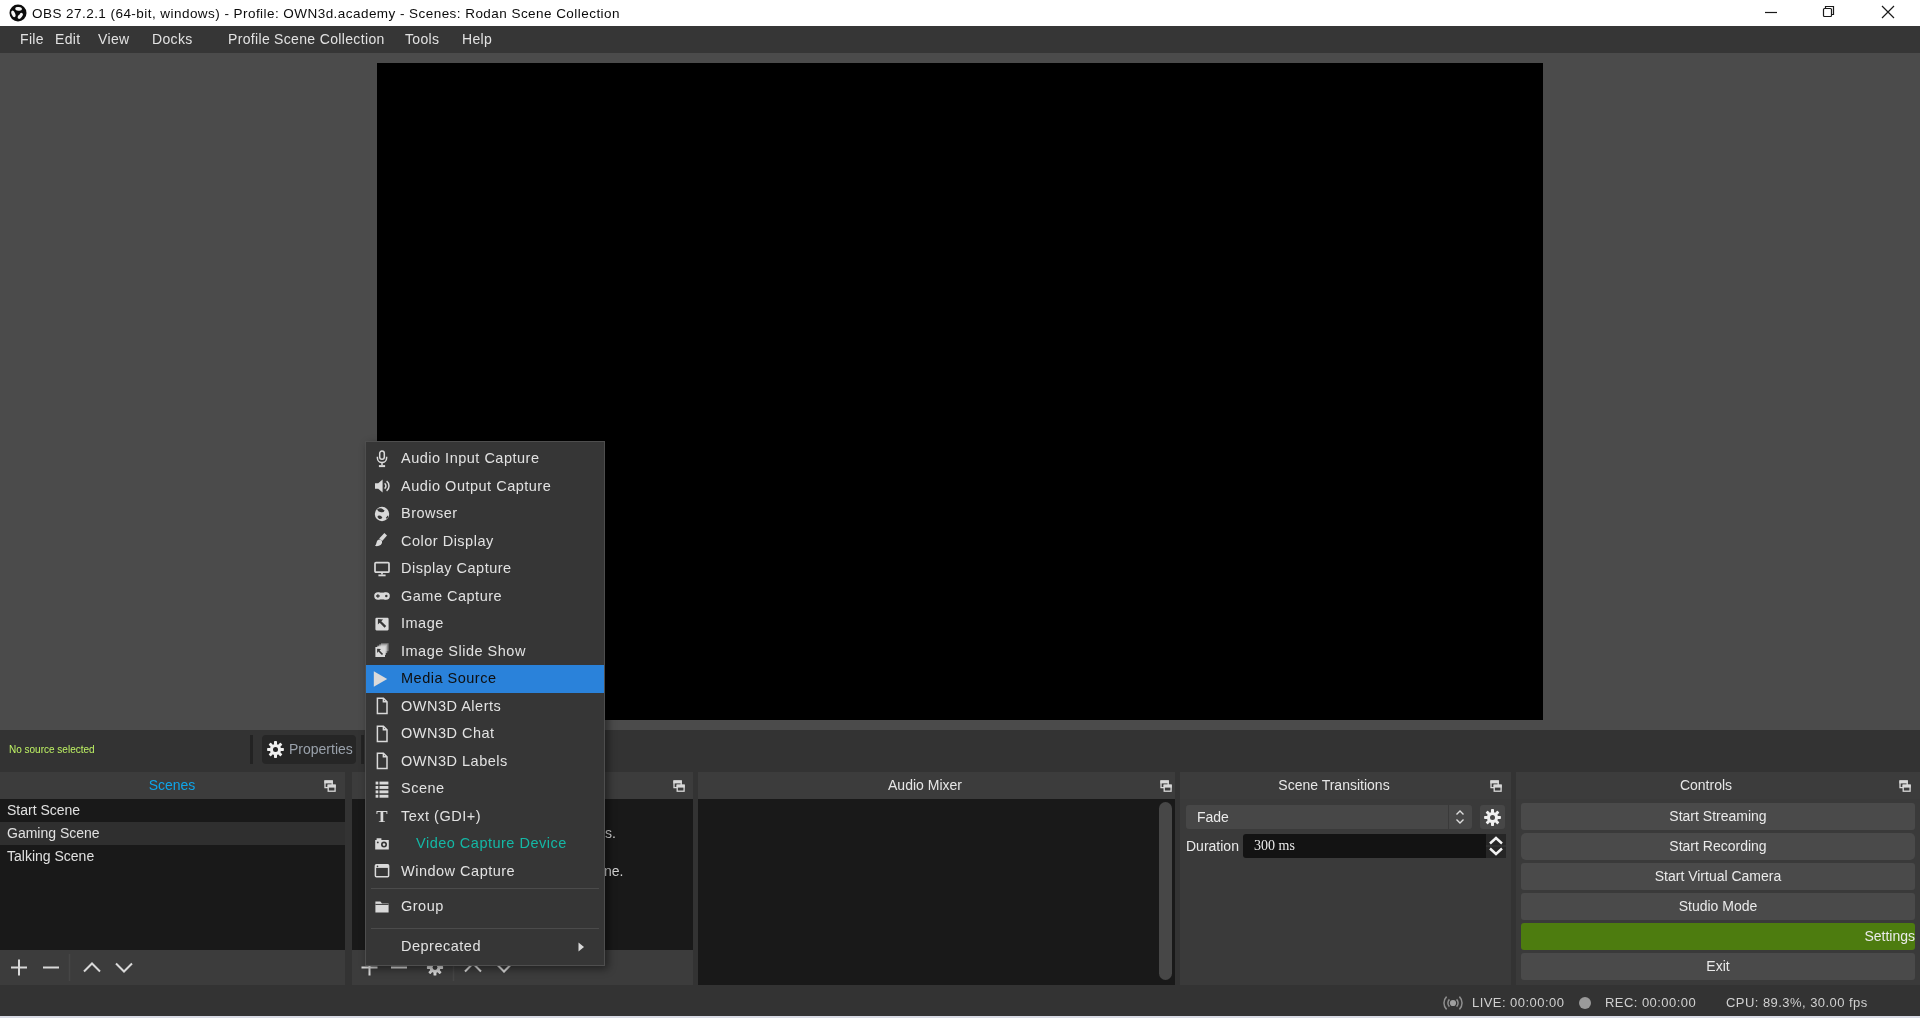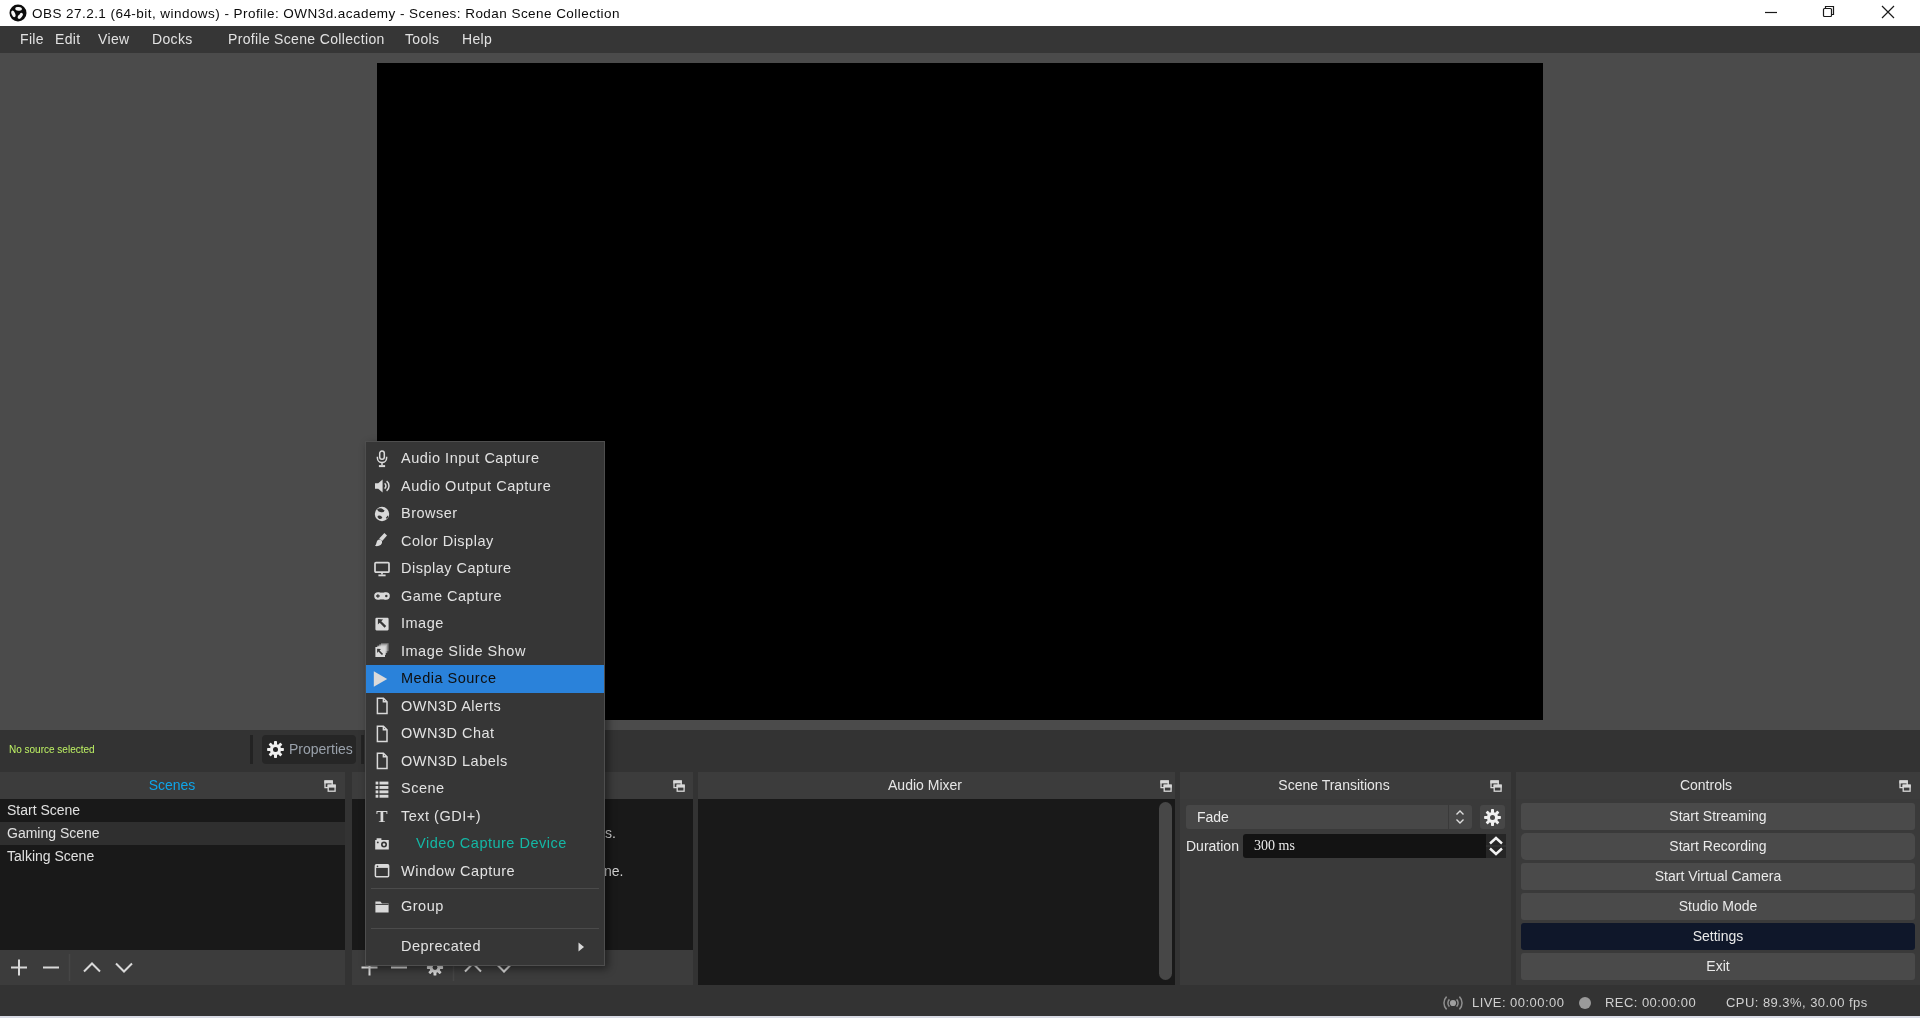--- a/index.html
+++ b/index.html
@@ -127,21 +127,21 @@
     <line x1="0" y1="12" x2="20" y2="12" stroke="#3a3a3a" stroke-width="1"></line>
   </svg>
 
   <div class="abs" style="left:1516px;top:772px;width:404px;height:27px;background:#3c3c3c;"></div>
   <div class="abs" style="left:1516px;top:772px;width:380px;height:27px;line-height:27px;font-size:14px;color:#e6e6e6;text-align:center;">Controls</div>
   <div class="abs" style="left:1516px;top:799px;width:404px;height:186px;background:#3a3a3a;"></div>
   <div class="abs" style="left:1521px;top:803px;width:394px;height:27px;background:#4a4a4a;border-radius:3px;line-height:27px;font-size:14px;color:#eaeaea;text-align:center;">Start Streaming</div>
   <div class="abs" style="left:1521px;top:833px;width:394px;height:27px;background:#4a4a4a;border-radius:5px;line-height:27px;font-size:14px;color:#eaeaea;text-align:center;">Start Recording</div>
   <div class="abs" style="left:1521px;top:863px;width:394px;height:27px;background:#4a4a4a;border-radius:3px;line-height:27px;font-size:14px;color:#eaeaea;text-align:center;">Start Virtual Camera</div>
   <div class="abs" style="left:1521px;top:893px;width:394px;height:27px;background:#4a4a4a;border-radius:3px;line-height:27px;font-size:14px;color:#eaeaea;text-align:center;">Studio Mode</div>
-  <div class="abs" style="left:1521px;top:923px;width:394px;height:27px;background:#0f172a;border-radius:3px;line-height:27px;font-size:14px;color:#eaeaea;text-align:center;">Settings</div>
+  <div class="abs" style="left:1521px;top:923px;width:394px;height:27px;background:#4d7c0f;border-radius:3px;line-height:27px;font-size:14px;color:#eaeaea;text-align:right;">Settings</div>
   <div class="abs" style="left:1521px;top:953px;width:394px;height:27px;background:#4a4a4a;border-radius:3px;line-height:27px;font-size:14px;color:#eaeaea;text-align:center;">Exit</div>
 
   <svg class="abs" style="left:324px;top:780px" width="12" height="12" viewBox="0 0 12 12">
       <rect x="1" y="1" width="7.2" height="6.6" fill="none" stroke="#d9d9d9" stroke-width="1.3"></rect>
       <rect x="0.4" y="0.4" width="8.4" height="3" fill="#d9d9d9"></rect>
       <rect x="4.2" y="5.2" width="6.9" height="6" fill="#3c3c3c" stroke="#d9d9d9" stroke-width="1.3"></rect>
       <rect x="3.6" y="4.6" width="8.1" height="3" fill="#d9d9d9"></rect>
     </svg>
   <svg class="abs" style="left:673px;top:780px" width="12" height="12" viewBox="0 0 12 12">
       <rect x="1" y="1" width="7.2" height="6.6" fill="none" stroke="#d9d9d9" stroke-width="1.3"></rect>

